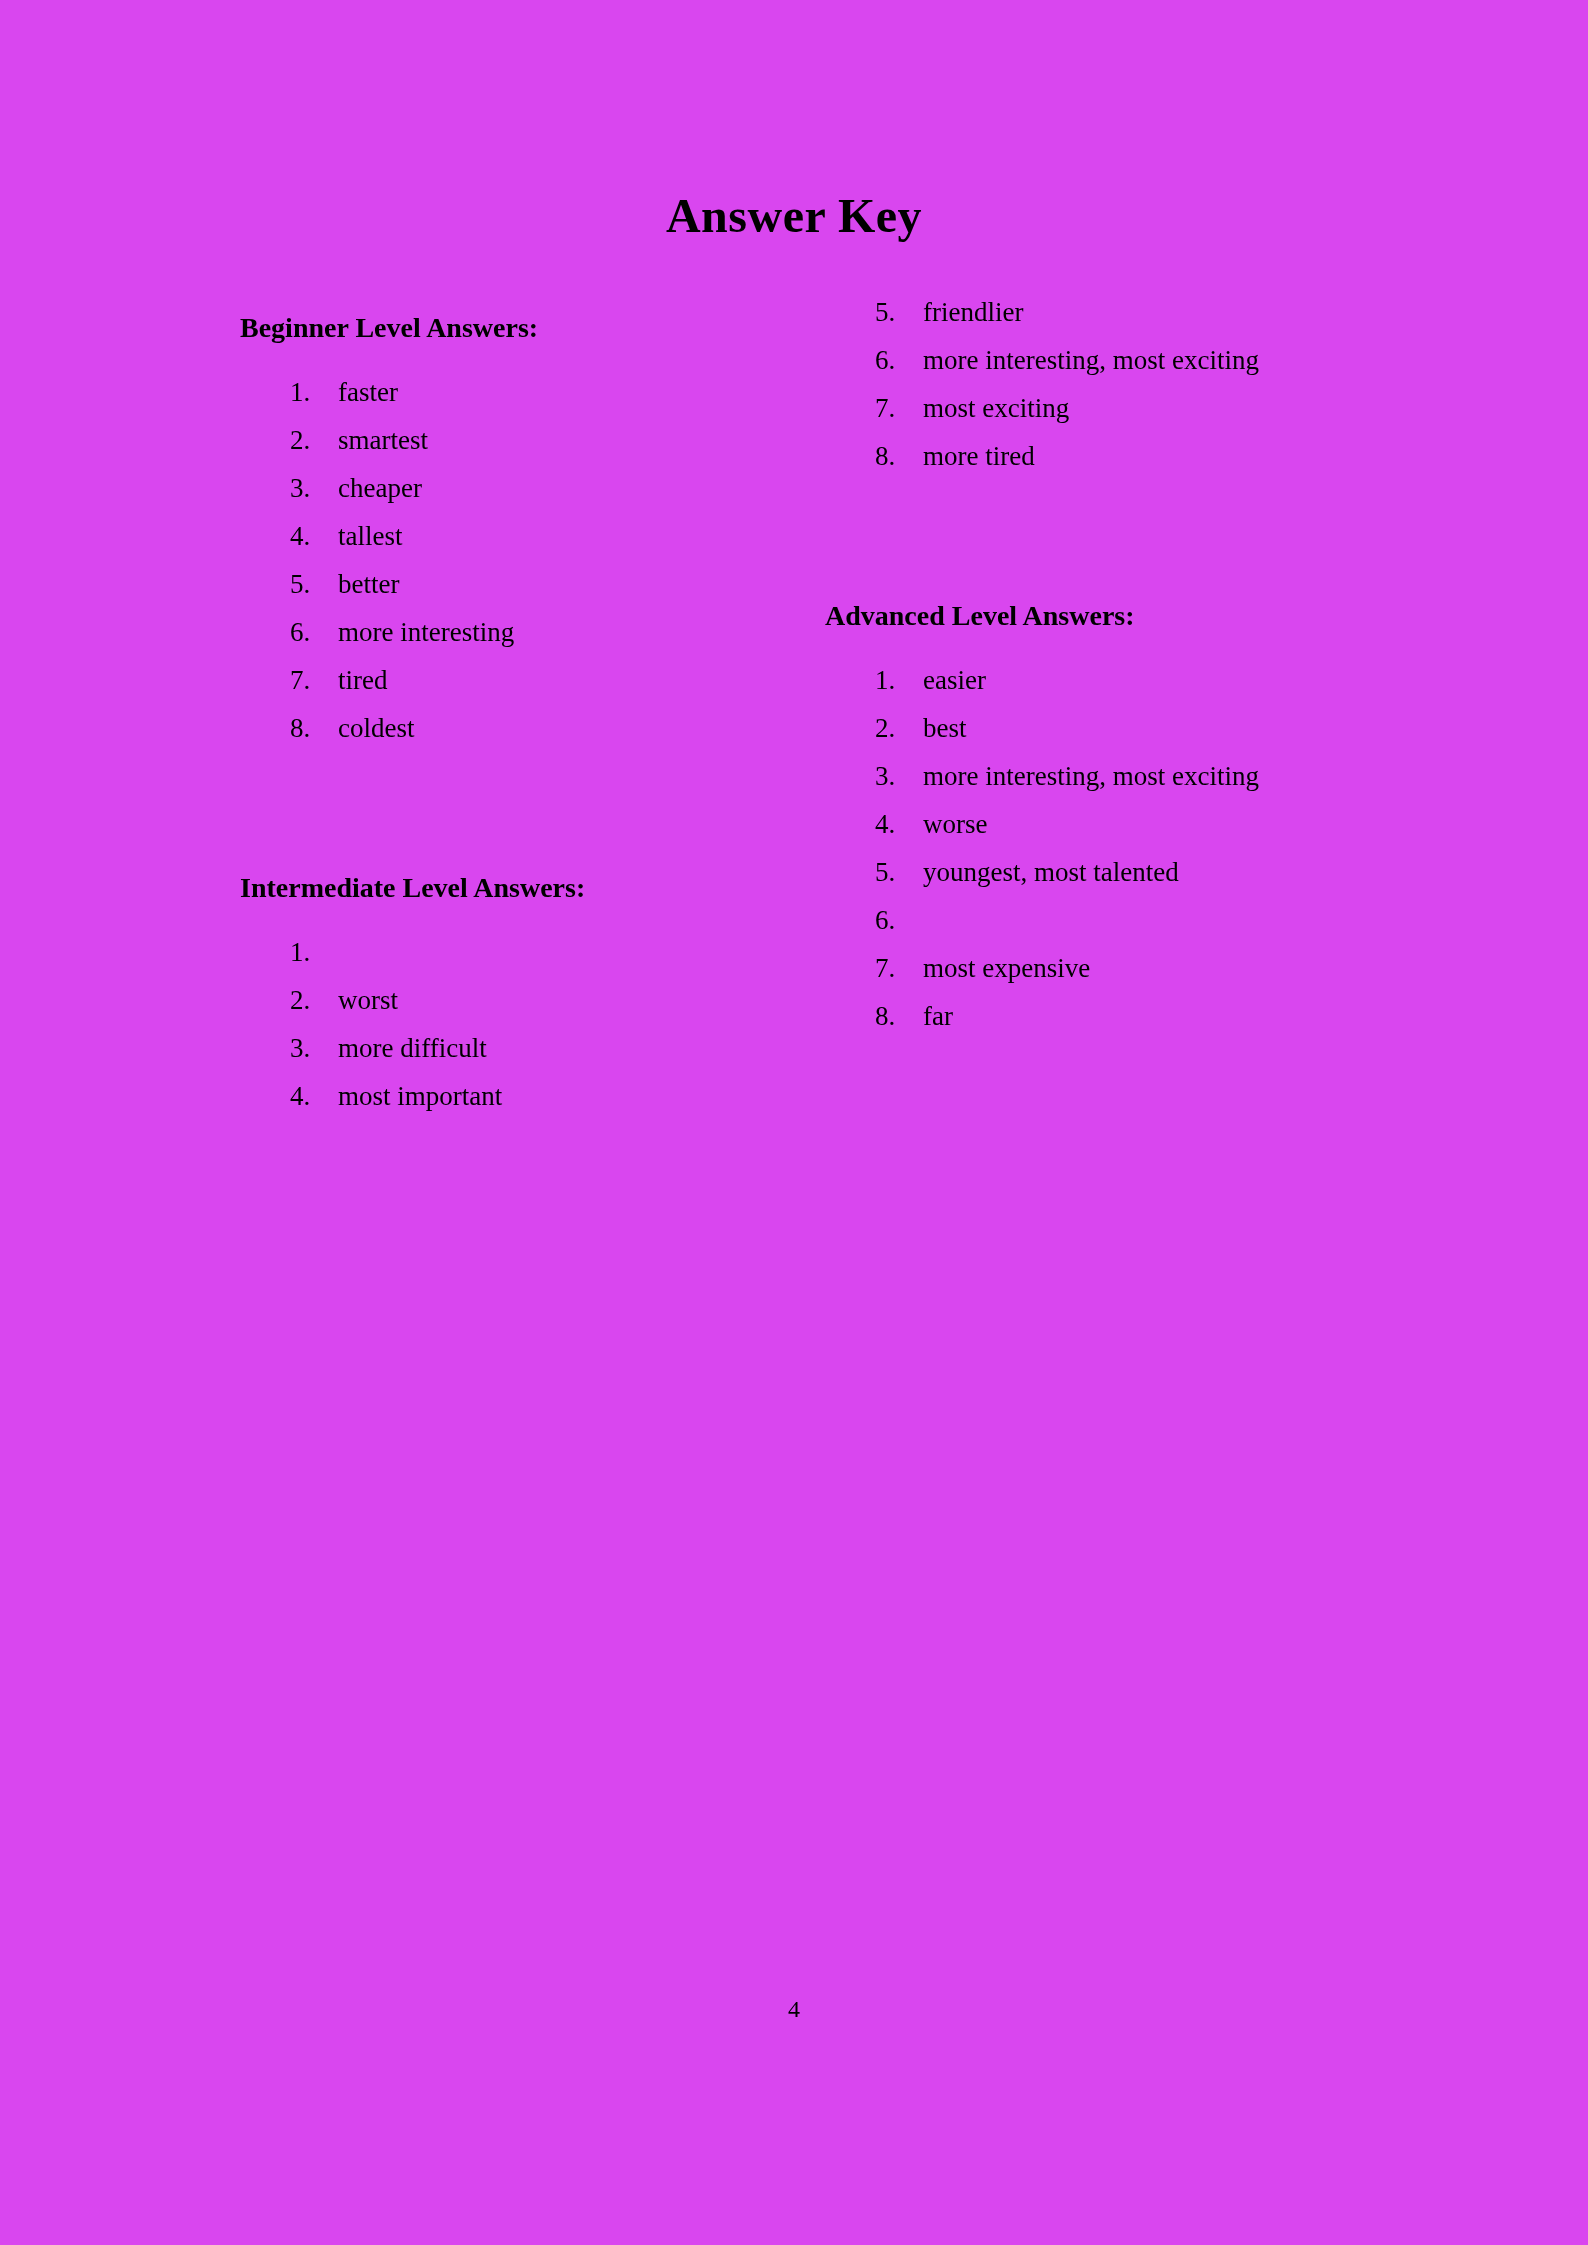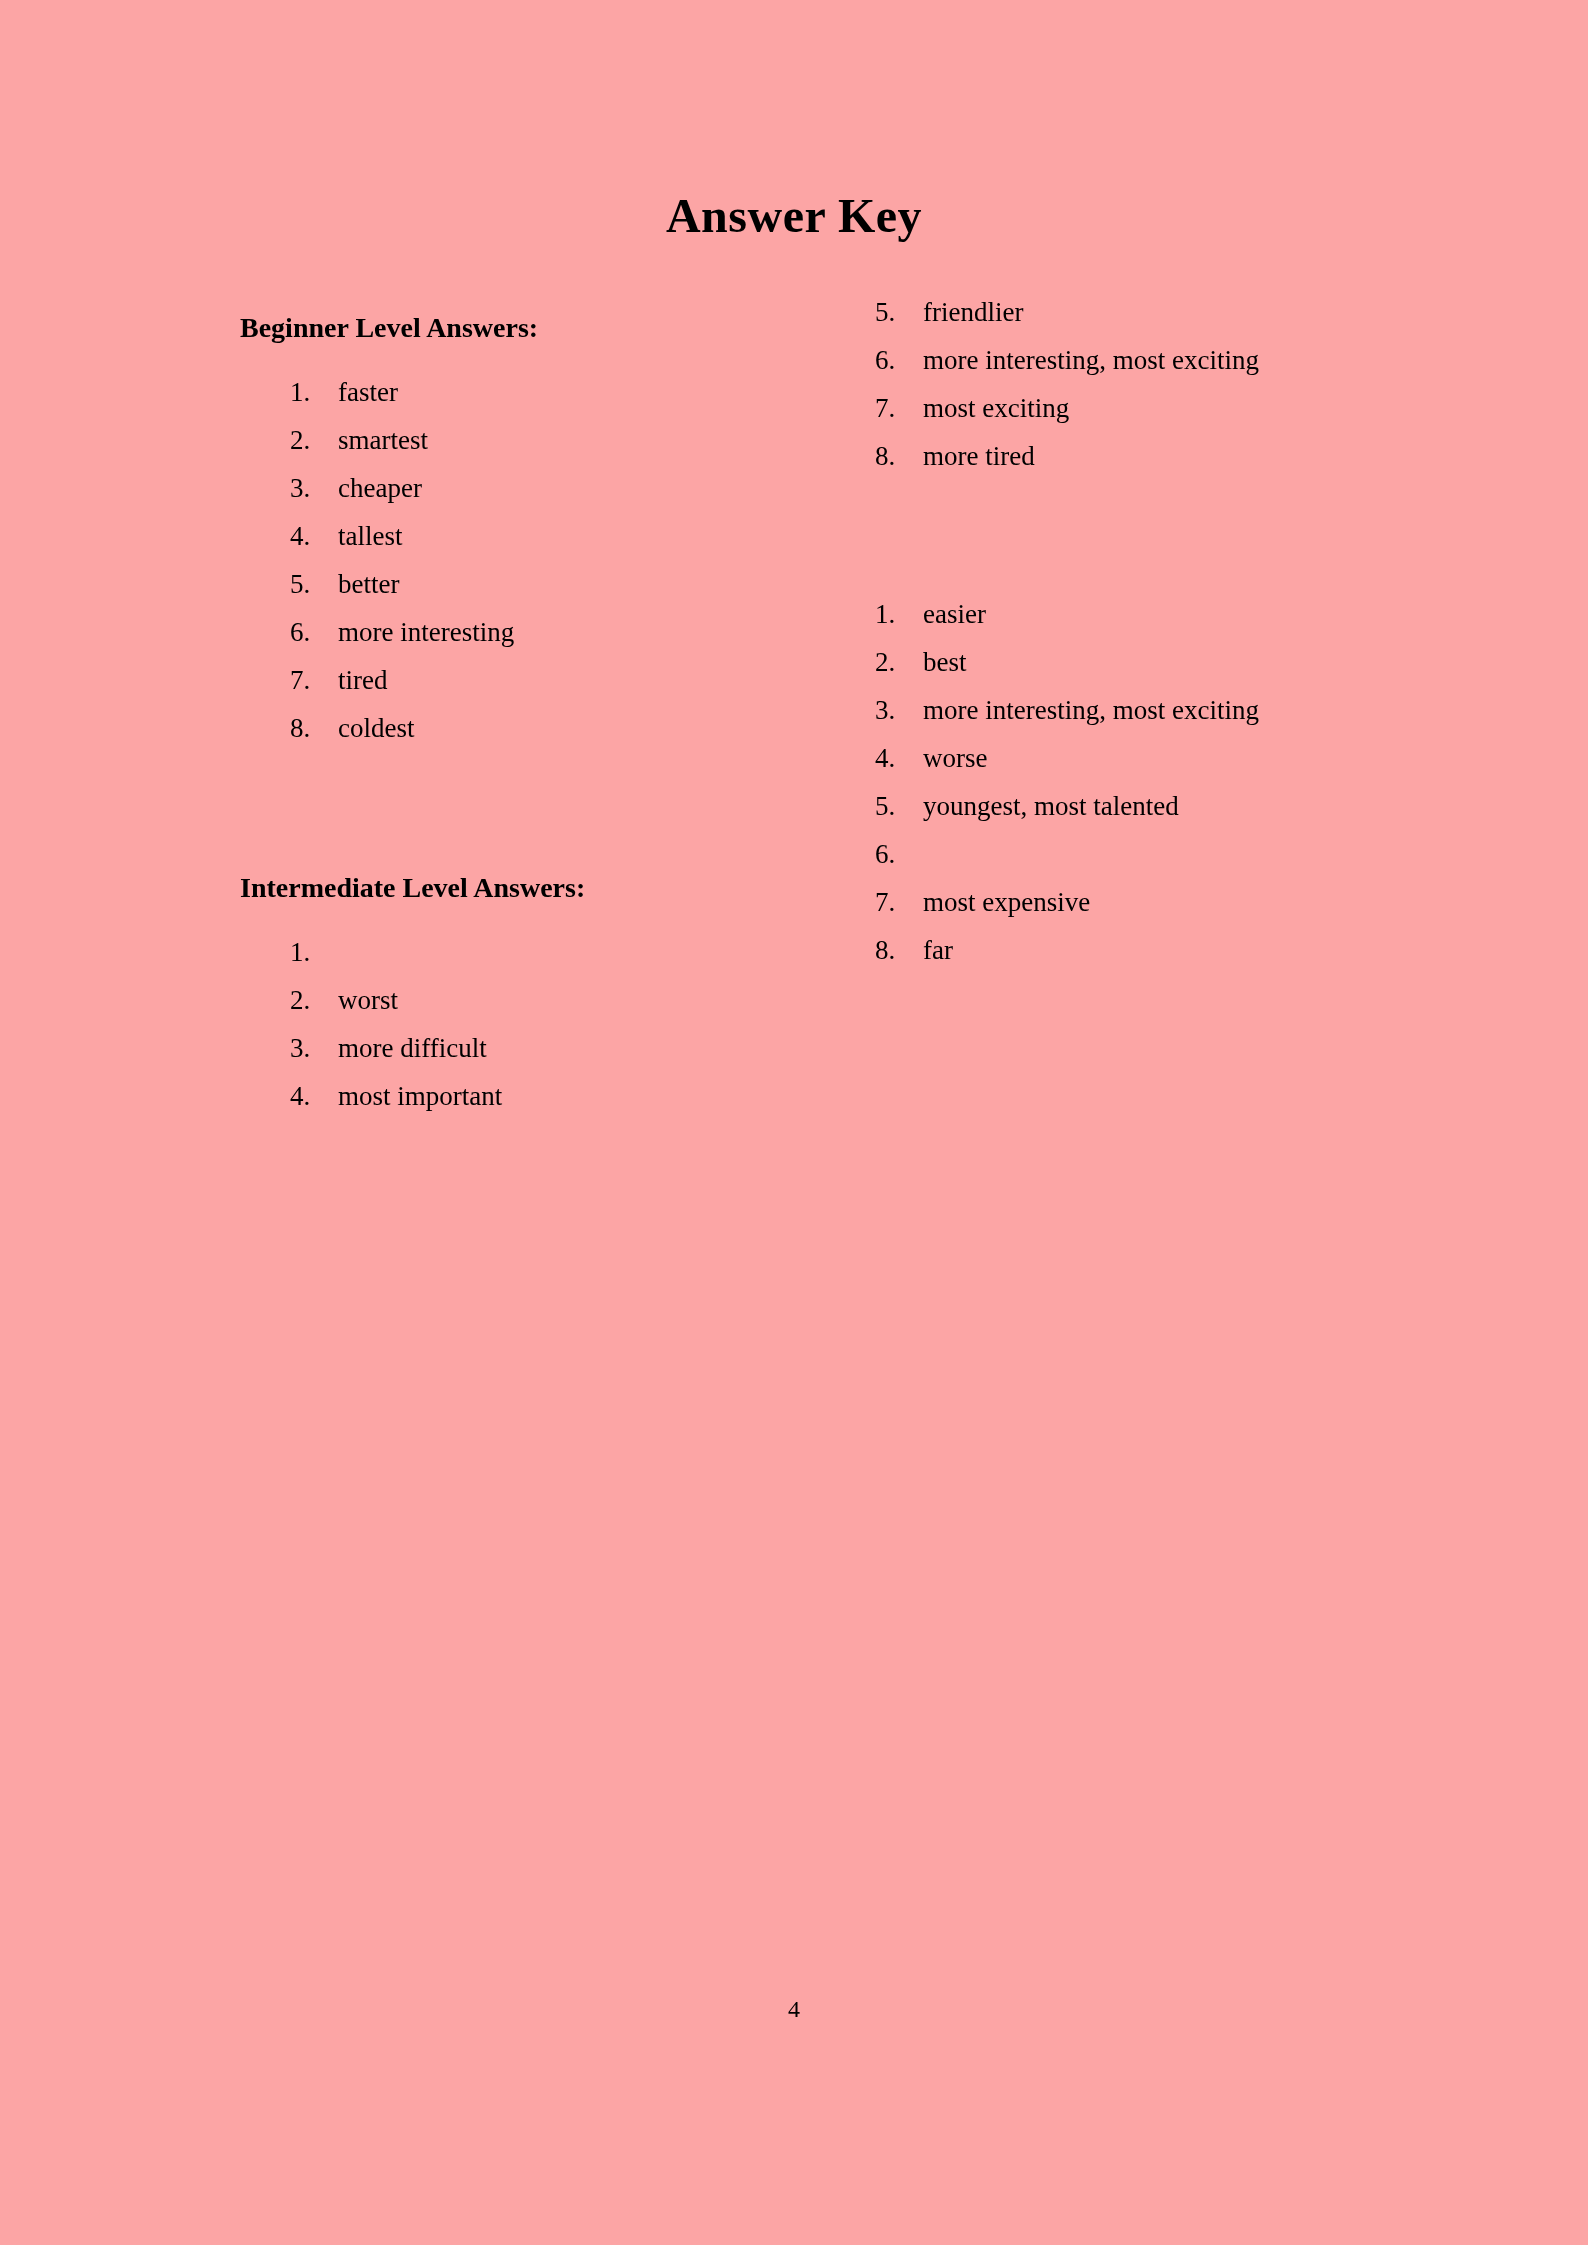--- a/index.html
+++ b/index.html
@@ -8,21 +8,21 @@
     background: #ffffff;
   }
   body {
     font-family: "Liberation Serif", "DejaVu Serif", serif;
     color: #000000;
   }
   .page {
     position: relative;
     width: 1588px;
     height: 2245px;
-    background: #fca5a5;
+    background: #d946ef;
     overflow: hidden;
     box-sizing: border-box;
   }
   .doc-title {
     position: absolute;
     top: 188px;
     left: 0;
     width: 1588px;
     text-align: center;
     font-size: 48px;
@@ -199,20 +199,21 @@
           <span class="item-text">most exciting</span>
         </li>
         <li class="answer-item">
           <span class="item-number">8.</span>
           <span class="item-text">more tired</span>
         </li>
       </ol>
 
       <div class="list-gap-before-heading"></div>
 
+      <div class="section-heading">Advanced Level Answers:</div>
 
       <div class="first-list-offset"></div>
 
       <ol class="answer-list cont-list">
         <li class="answer-item">
           <span class="item-number">1.</span>
           <span class="item-text">easier</span>
         </li>
         <li class="answer-item">
           <span class="item-number">2.</span>

